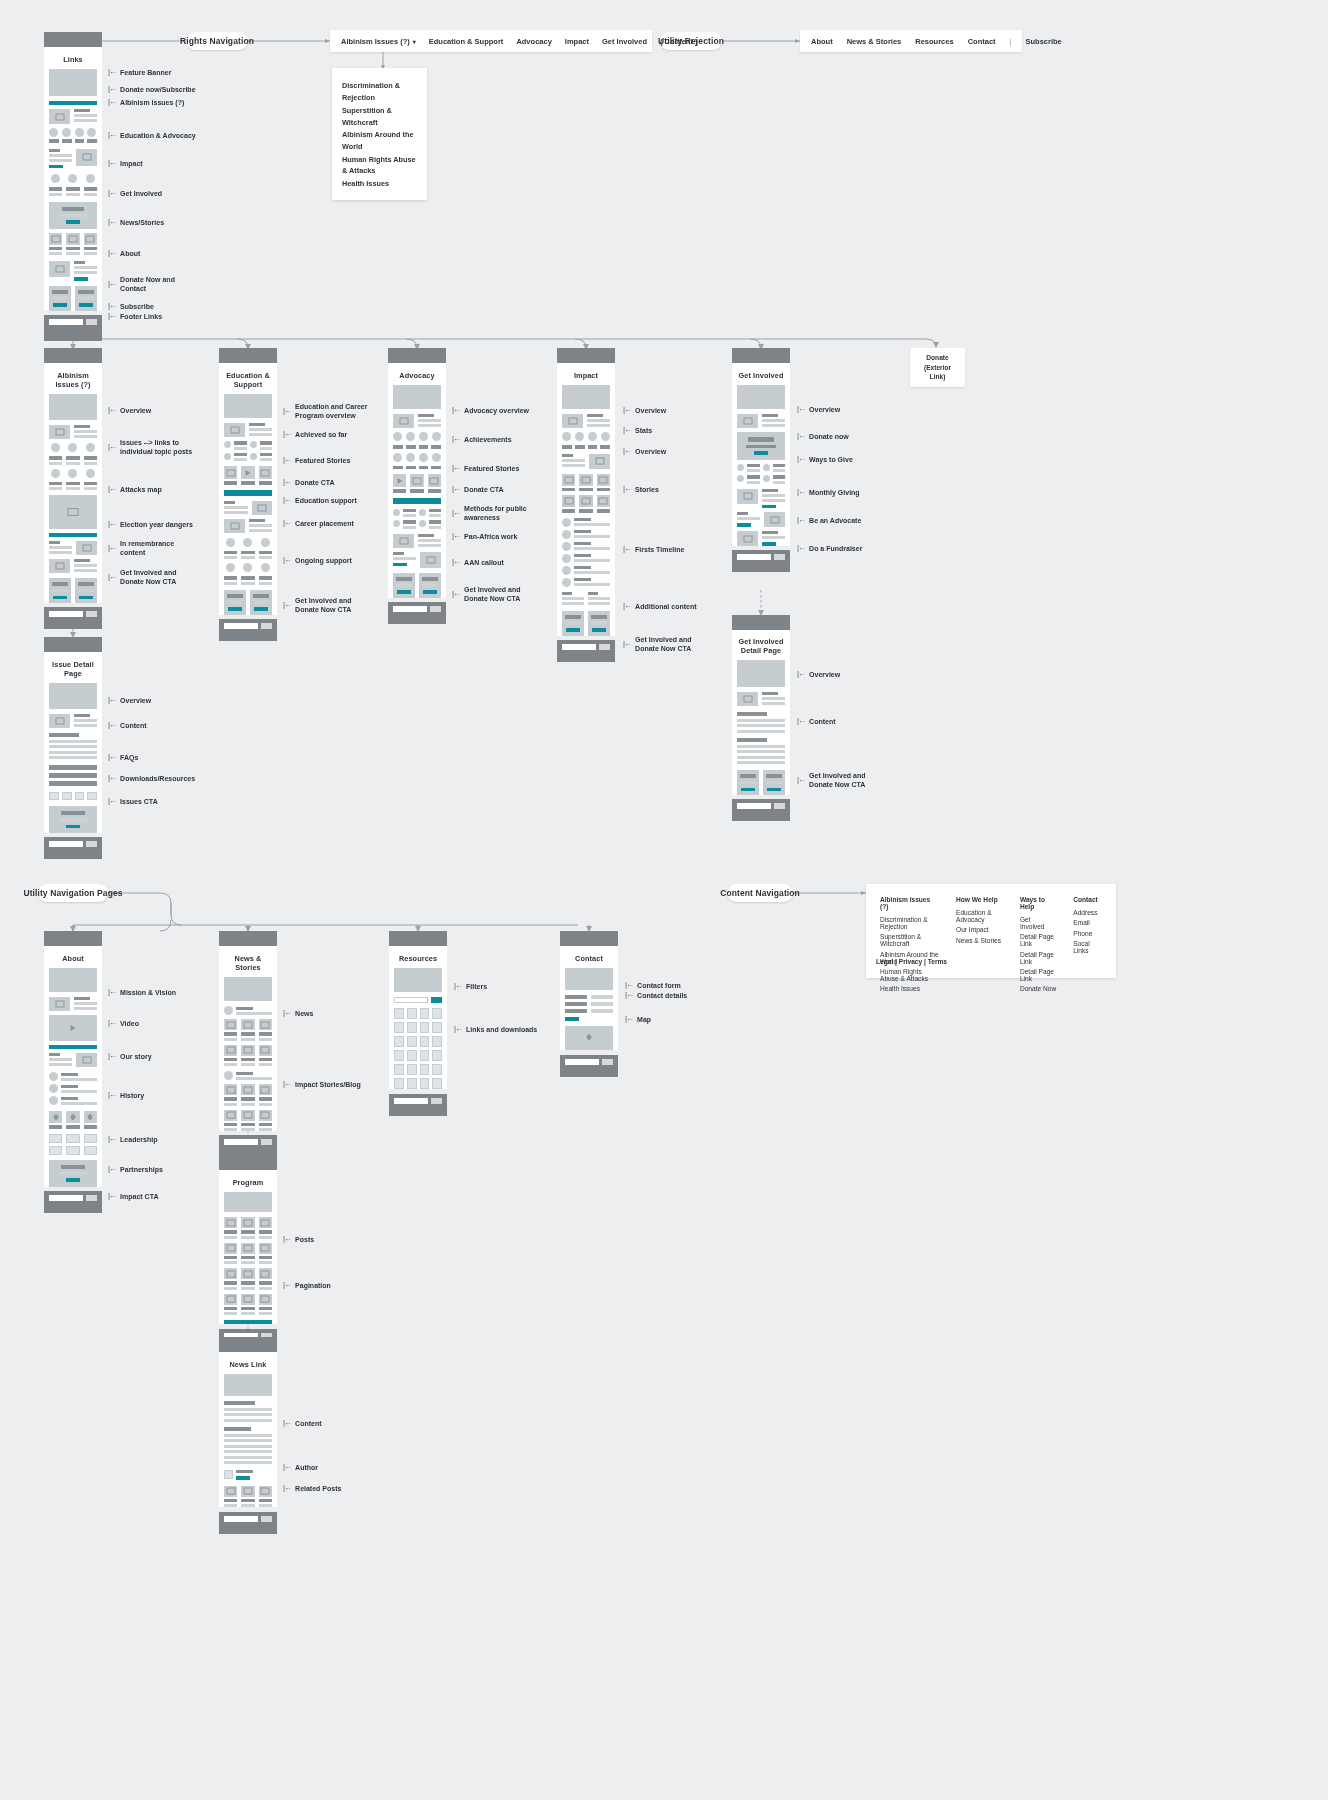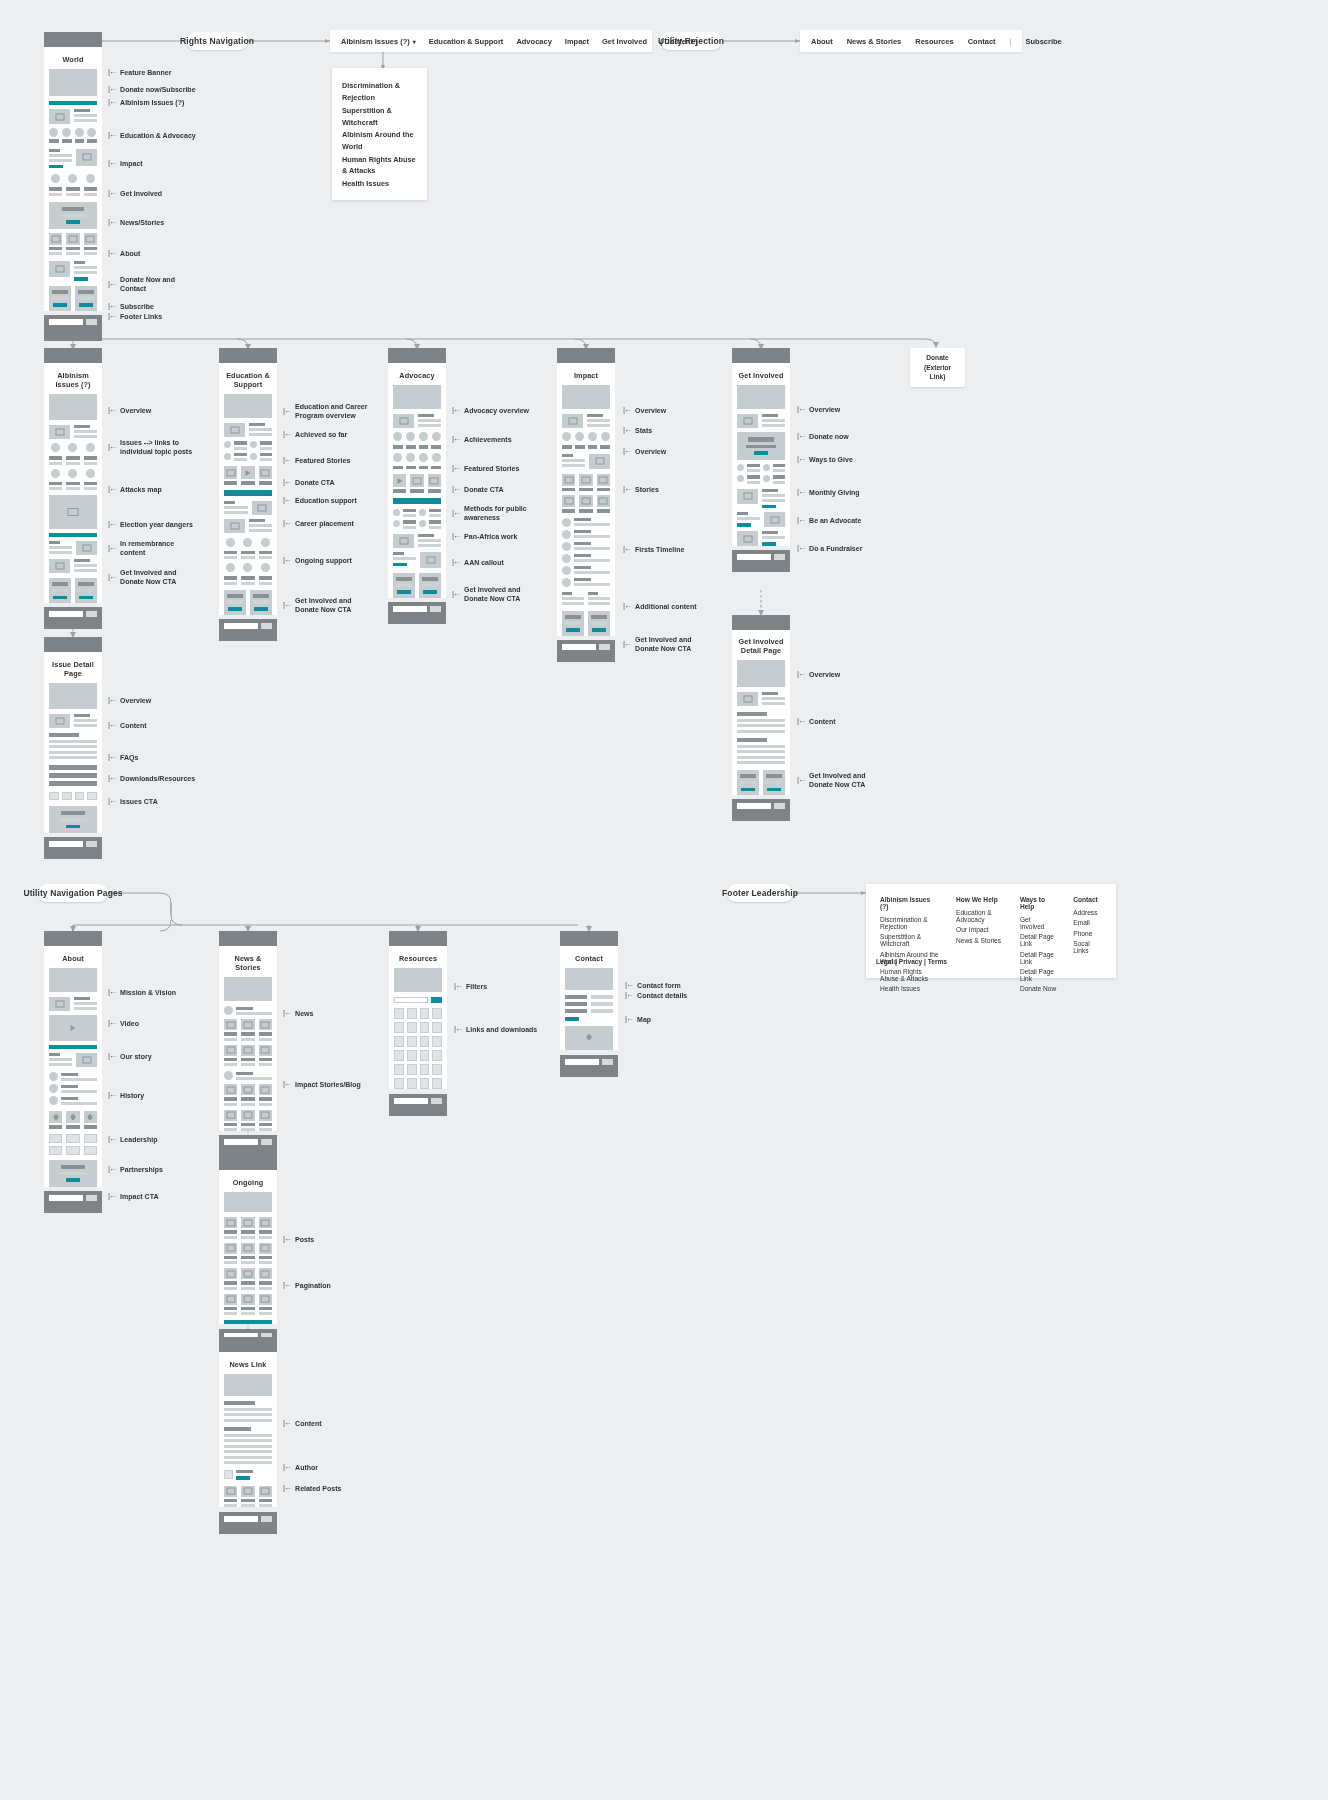--- a/index.html
+++ b/index.html
@@ -222,21 +222,21 @@
     <div>Discrimination &amp; Rejection</div>
     <div>Superstition &amp; Witchcraft</div>
     <div>Albinism Around the World</div>
     <div>Human Rights Abuse &amp; Attacks</div>
     <div>Health Issues</div>
   </div>
 
   <div class="card" style="left:44px;top:32px;width:58px;">
     <div class="cap"></div>
     <div class="body">
-      <div class="title">World</div>
+      <div class="title">Links</div>
       <div class="hero" style="height:27px;"></div>
       <div class="band"></div>
       <div class="row">
         <div class="thumb" style="width:21px;height:15px;"></div>
         <div class="lines">
             <div class="l dk md"></div>
             <div class="l"></div>
             <div class="l"></div>
           </div>
       </div>
@@ -1039,21 +1039,21 @@
 
   <div class="exlink" style="left:910px;top:348px;width:55px;">
     <div>Donate</div>
     <div>(Exterior Link)</div>
   </div>
 
   <div class="pill" style="left:38px;top:884px;width:70px;">
     <span>Utility Navigation Pages</span>
   </div>
   <div class="pill" style="left:727px;top:884px;width:66px;">
-    <span>Footer Leadership</span>
+    <span>Content Navigation</span>
   </div>
 
   <div class="card" style="left:44px;top:931px;width:58px;">
     <div class="cap"></div>
     <div class="body">
       <div class="title">About</div>
       <div class="hero" style="height:24px;"></div>
       <div class="row">
         <div class="thumb" style="width:21px;height:14px;"></div>
         <div class="lines">
@@ -1244,21 +1244,21 @@
       <div class="btn2"></div>
     </div>
   </div>
 
   <div class="ann" style="left:283px;top:1008px;"><span class="arr">|←</span><span>News</span></div>
   <div class="ann" style="left:283px;top:1079px;"><span class="arr">|←</span><span>Impact Stories/Blog</span></div>
 
   <div class="card" style="left:219px;top:1155px;width:58px;">
     <div class="cap"></div>
     <div class="body">
-      <div class="title">Ongoing</div>
+      <div class="title">Program</div>
       <div class="hero" style="height:20px;"></div>
       <div class="grid3" style="margin-bottom:4px;">
         <div class="col">
             <div class="thumb" style="height:11px;"></div>
             <div class="l dk" style="height:3.5px;"></div>
             <div class="l"></div>
           </div>
         <div class="col">
             <div class="thumb" style="height:11px;"></div>
             <div class="l dk" style="height:3.5px;"></div>

